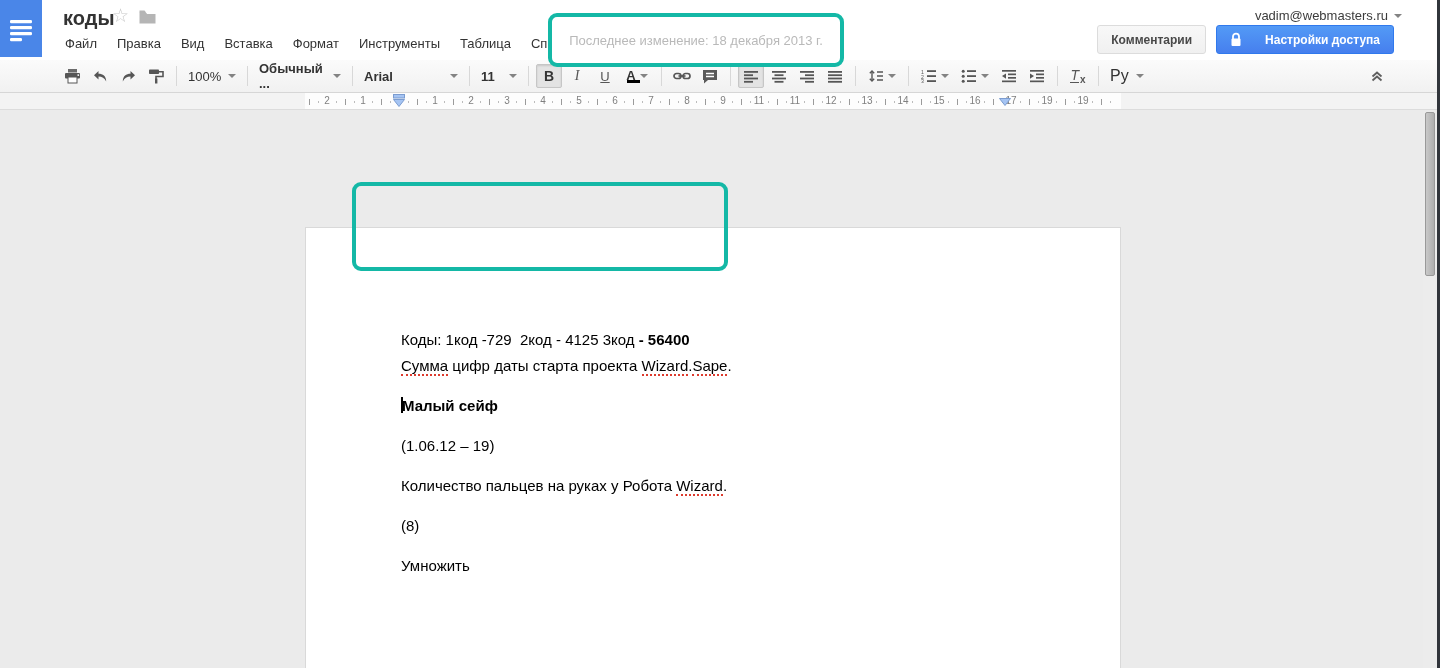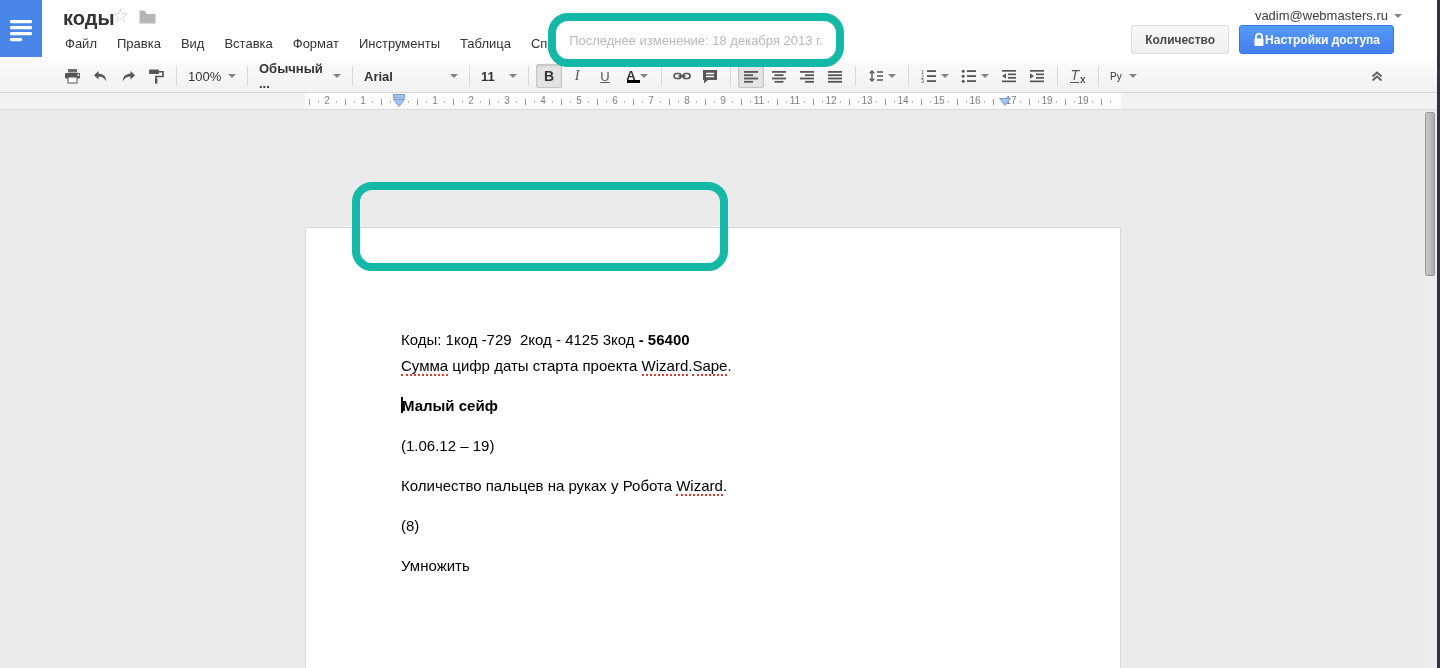--- a/index.html
+++ b/index.html
@@ -22,25 +22,25 @@
   .menu-item { padding:2px 10px; font-size:13px; color:#333; cursor:pointer; }
   .account { position:absolute; right:38px; top:8px; display:flex; align-items:center; gap:6px;
              font-size:13px; color:#3c3c3c; cursor:pointer; }
   .dd { width:0; height:0; border-left:4px solid transparent; border-right:4px solid transparent;
         border-top:4px solid #838383; }
   .header-buttons { position:absolute; right:46px; top:25px; display:flex; gap:10px; }
   .btn { height:29px; border-radius:3px; font-size:12px; font-weight:bold; display:flex;
          align-items:center; justify-content:center; cursor:pointer; }
   .btn-comments { padding:0 13px; color:#494949; background:linear-gradient(#f8f8f8,#f0f0f0);
                   border:1px solid #dcdcdc; }
-  .btn-share { padding:8px 13px; gap:0; color:#fff; background:linear-gradient(#539af6,#467fee);
+  .btn-share { padding:8px 13px; gap:23px; color:#fff; background:linear-gradient(#539af6,#467fee);
                border:1px solid #3079ed; }
 
   
-  .red-box { position:absolute; border:8px solid #14b8a6; border-radius:20px; z-index:60; pointer-events:none; }
+  .red-box { position:absolute; border:4px solid #14b8a6; border-radius:9px; z-index:60; pointer-events:none; }
   .red-box-1 { left:548px; top:13px; width:296px; height:54px; background:#fff;
                display:flex; align-items:center; justify-content:center; pointer-events:auto; }
   .last-edit { font-size:13px; color:#b9b9b9; cursor:pointer; }
   .red-box-2 { left:352px; top:182px; width:376px; height:89px; background:transparent; }
 
   
   .toolbar { position:absolute; top:60px; left:0; width:1440px; height:33px;
              background:linear-gradient(#fbfbfb,#f1f1f1); border-bottom:1px solid #d6d6d6;
              display:flex; align-items:center; padding-left:58px; z-index:10; }
   .tb-btn { height:24px; min-width:26px; padding:0 2px; display:flex; align-items:center; justify-content:center;
@@ -51,21 +51,21 @@
   .tb-select { display:flex; align-items:center; justify-content:space-between; height:24px;
                padding:0 5px; font-size:13px; color:#333; cursor:pointer; border-radius:2px; }
   .tb-select .dd { margin-left:7px; }
   .b-label { font-weight:bold; font-size:14px; color:#333; }
   .i-label { font-style:italic; font-family:"Liberation Serif",serif; font-size:14px; }
   .u-label { text-decoration:underline; font-size:13px; }
   .a-label { font-weight:bold; font-size:13px; color:#333; line-height:12px; }
   .color-bar { position:absolute; left:6px; bottom:4px; width:13px; height:3px; background:#000; }
   .tx-t { font-style:italic; font-size:14px; border-bottom:1.5px solid #565656; line-height:13px; }
   .tx-x { font-size:10px; margin-left:1px; margin-top:6px; font-weight:bold; }
-  .ru-label { font-size:10px; color:#333; }
+  .ru-label { font-size:16px; color:#333; }
   .collapse { margin-left:auto; margin-right:50px; }
 
   
   .ruler { position:absolute; top:93px; left:0; width:1440px; height:17px; background:#f3f3f3;
            border-bottom:1px solid #dcdcdc; z-index:4; }
   .ruler-page { position:absolute; left:305px; top:0; width:816px; height:16px; background:#fdfdfd; }
   .ruler-num { position:absolute; top:2px; transform:translateX(-50%); font-size:10px; color:#7f7f7f; }
   .tick { position:absolute; width:1px; }
   .tick.half { top:6px; height:6px; background:#9a9a9a; }
   .tick.dot  { top:8px; height:2px; background:#bcbcbc; }
@@ -122,21 +122,21 @@
         <span class="menu-item">Инструменты</span>
         <span class="menu-item">Таблица</span>
         <span class="menu-item">Справка</span>
       </nav>
     <div class="account">
       <span>vadim@webmasters.ru</span>
       <span class="dd"></span>
     </div>
     <div class="header-buttons">
       <div class="btn btn-comments">
-        <span>Количество</span>
+        <span>Комментарии</span>
       </div>
       <div class="btn btn-share">
         <svg width="12" height="15" viewBox="0 0 12 15">
           <path d="M3 7 V4.6 a3 3 0 0 1 6 0 V7" stroke="#fff" stroke-width="1.8" fill="none"></path>
           <rect x="1.5" y="6.5" width="9" height="7.5" rx="1" fill="#fff"></rect>
         </svg>
         <span>Настройки доступа</span>
       </div>
     </div>
   </div>

